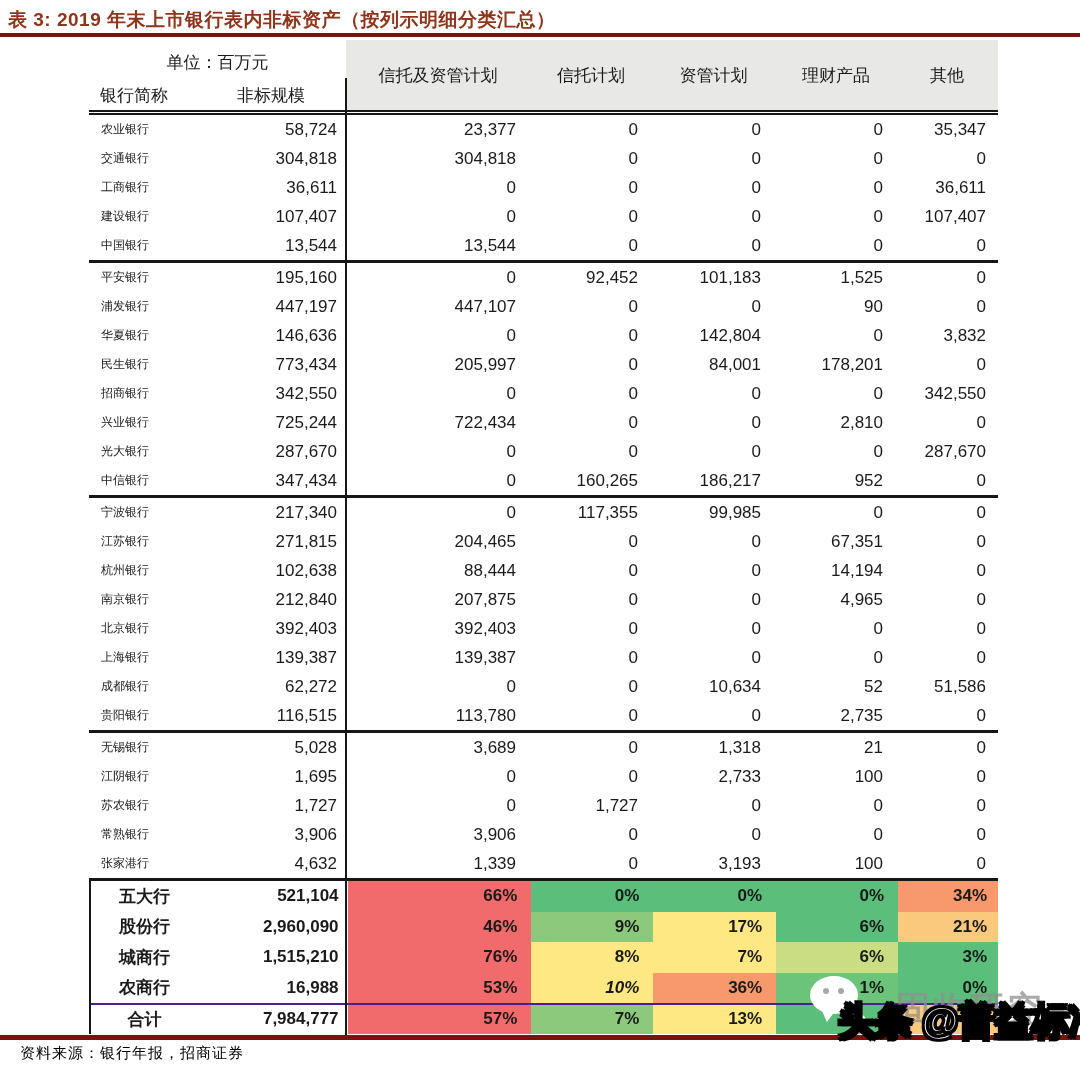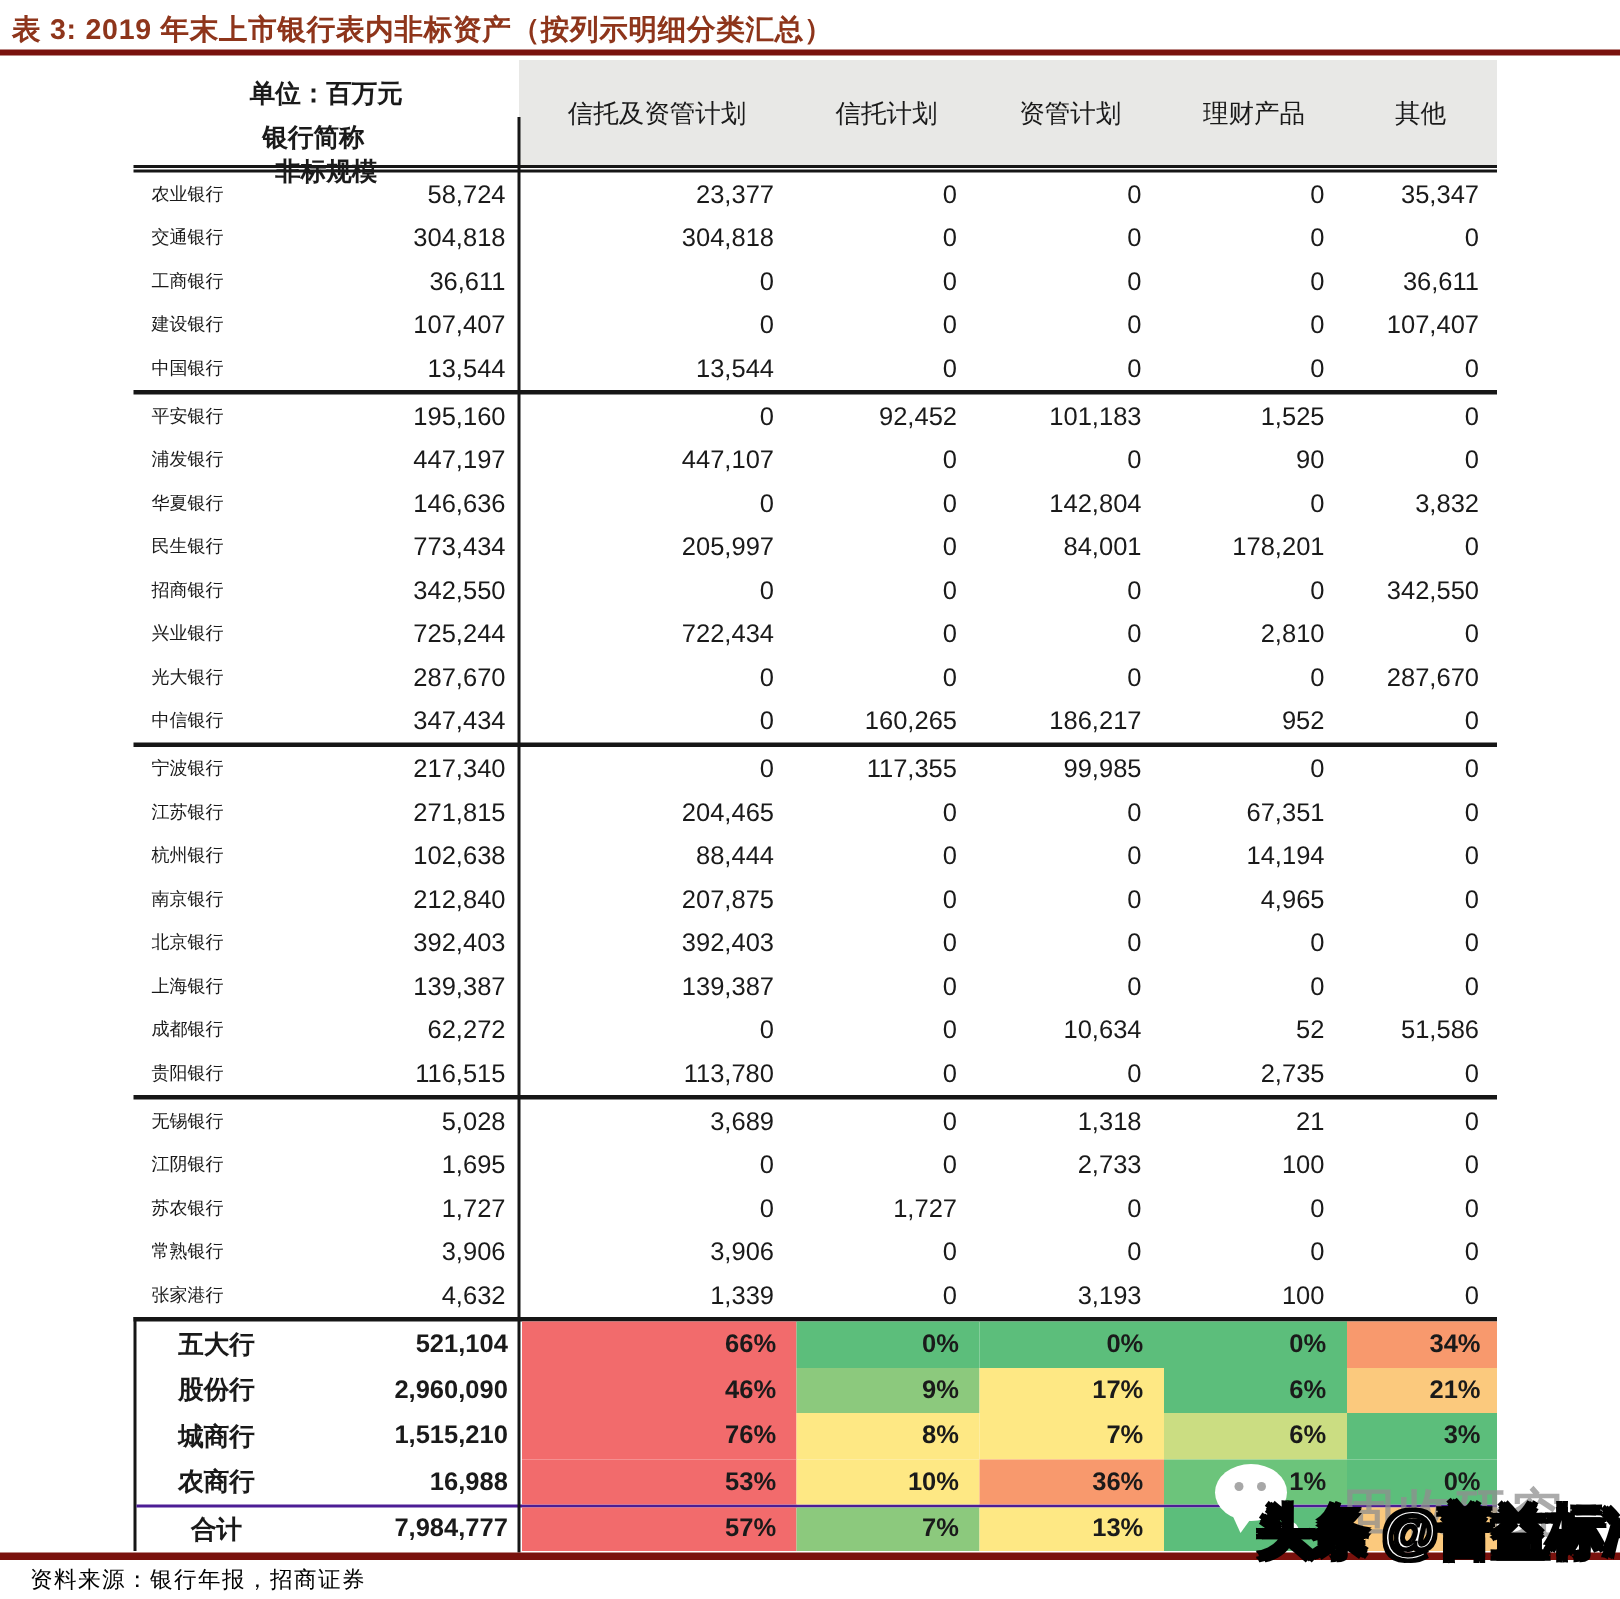--- a/index.html
+++ b/index.html
@@ -7,23 +7,23 @@
   body { font-family:"Liberation Sans","DejaVu Sans",sans-serif; background:#ffffff; overflow:hidden; position:relative; color:#1a1a1a; }
 
   
   .title-bar { padding:7px 10px 5px 8px; }
   .title-bar .title { font-size:19px; font-weight:bold; color:#8E351B; letter-spacing:0.5px; }
   .title-rule { position:absolute; left:0; top:33px; width:1080px; height:4px; background:#7A120D; }
 
   
   .table-wrap { position:absolute; left:89px; top:40px; width:909px; }
   .thead { display:flex; height:70px; }
-  .thead-left { width:257px; position:relative;font-weight:bold; }
+  .thead-left { width:257px; position:relative; }
   .thead-left .unit { height:40px; line-height:46px; text-align:center; font-size:17px; }
-  .subhead { display:flex; height:30px; align-items:center; font-size:17px;flex-direction:column; }
+  .subhead { display:flex; height:30px; align-items:center; font-size:17px; }
   .subhead .c-bank { width:107px; padding-left:11px; }
   .subhead .c-scale { width:150px; text-align:center; }
   .thead-right { width:652px; background:#E8E8E6; display:flex; align-items:center; font-size:17px; }
   .thead-right .vh { text-align:center; }
   .vh.w1{width:184px;} .vh.w2{width:122px;} .vh.w3{width:123px;} .vh.w4{width:122px;} .vh.w5{width:100px;}
 
   
   #tbody { border-top:5px double #161616; }
   .group + .group { border-top:3px solid #161616; }
   .row { display:flex; height:29px; align-items:center; font-size:17px; }
@@ -350,21 +350,21 @@
         <div class="cell hc cv v1" style="background: rgb(242, 107, 108);">76%</div>
         <div class="cell hc cv v2" style="background: rgb(254, 232, 132);">8%</div>
         <div class="cell hc cv v3" style="background: rgb(254, 232, 132);">7%</div>
         <div class="cell hc cv v4" style="background: rgb(203, 221, 130);">6%</div>
         <div class="cell hc cv v5" style="background: rgb(92, 190, 123);">3%</div>
       </div>
       <div class="srow">
         <div class="cell c1">农商行</div>
         <div class="cell c2">16,988</div>
         <div class="cell hc cv v1" style="background: rgb(242, 107, 108);">53%</div>
-        <div class="cell hc cv v2" style="background: rgb(254, 232, 132);">10%</div>
+        <div class="cell hc cv v2" style="background: rgb(254, 232, 132); font-style: italic;">10%</div>
         <div class="cell hc cv v3" style="background: rgb(248, 153, 109);">36%</div>
         <div class="cell hc cv v4" style="background: rgb(108, 196, 123);">1%</div>
         <div class="cell hc cv v5" style="background: rgb(92, 190, 123);">0%</div>
       </div>
       <div class="srow total">
         <div class="cell c1">合计</div>
         <div class="cell c2">7,984,777</div>
         <div class="cell hc cv v1" style="background: rgb(242, 107, 108);">57%</div>
         <div class="cell hc cv v2" style="background: rgb(140, 201, 125);">7%</div>
         <div class="cell hc cv v3" style="background: rgb(254, 232, 132);">13%</div>

